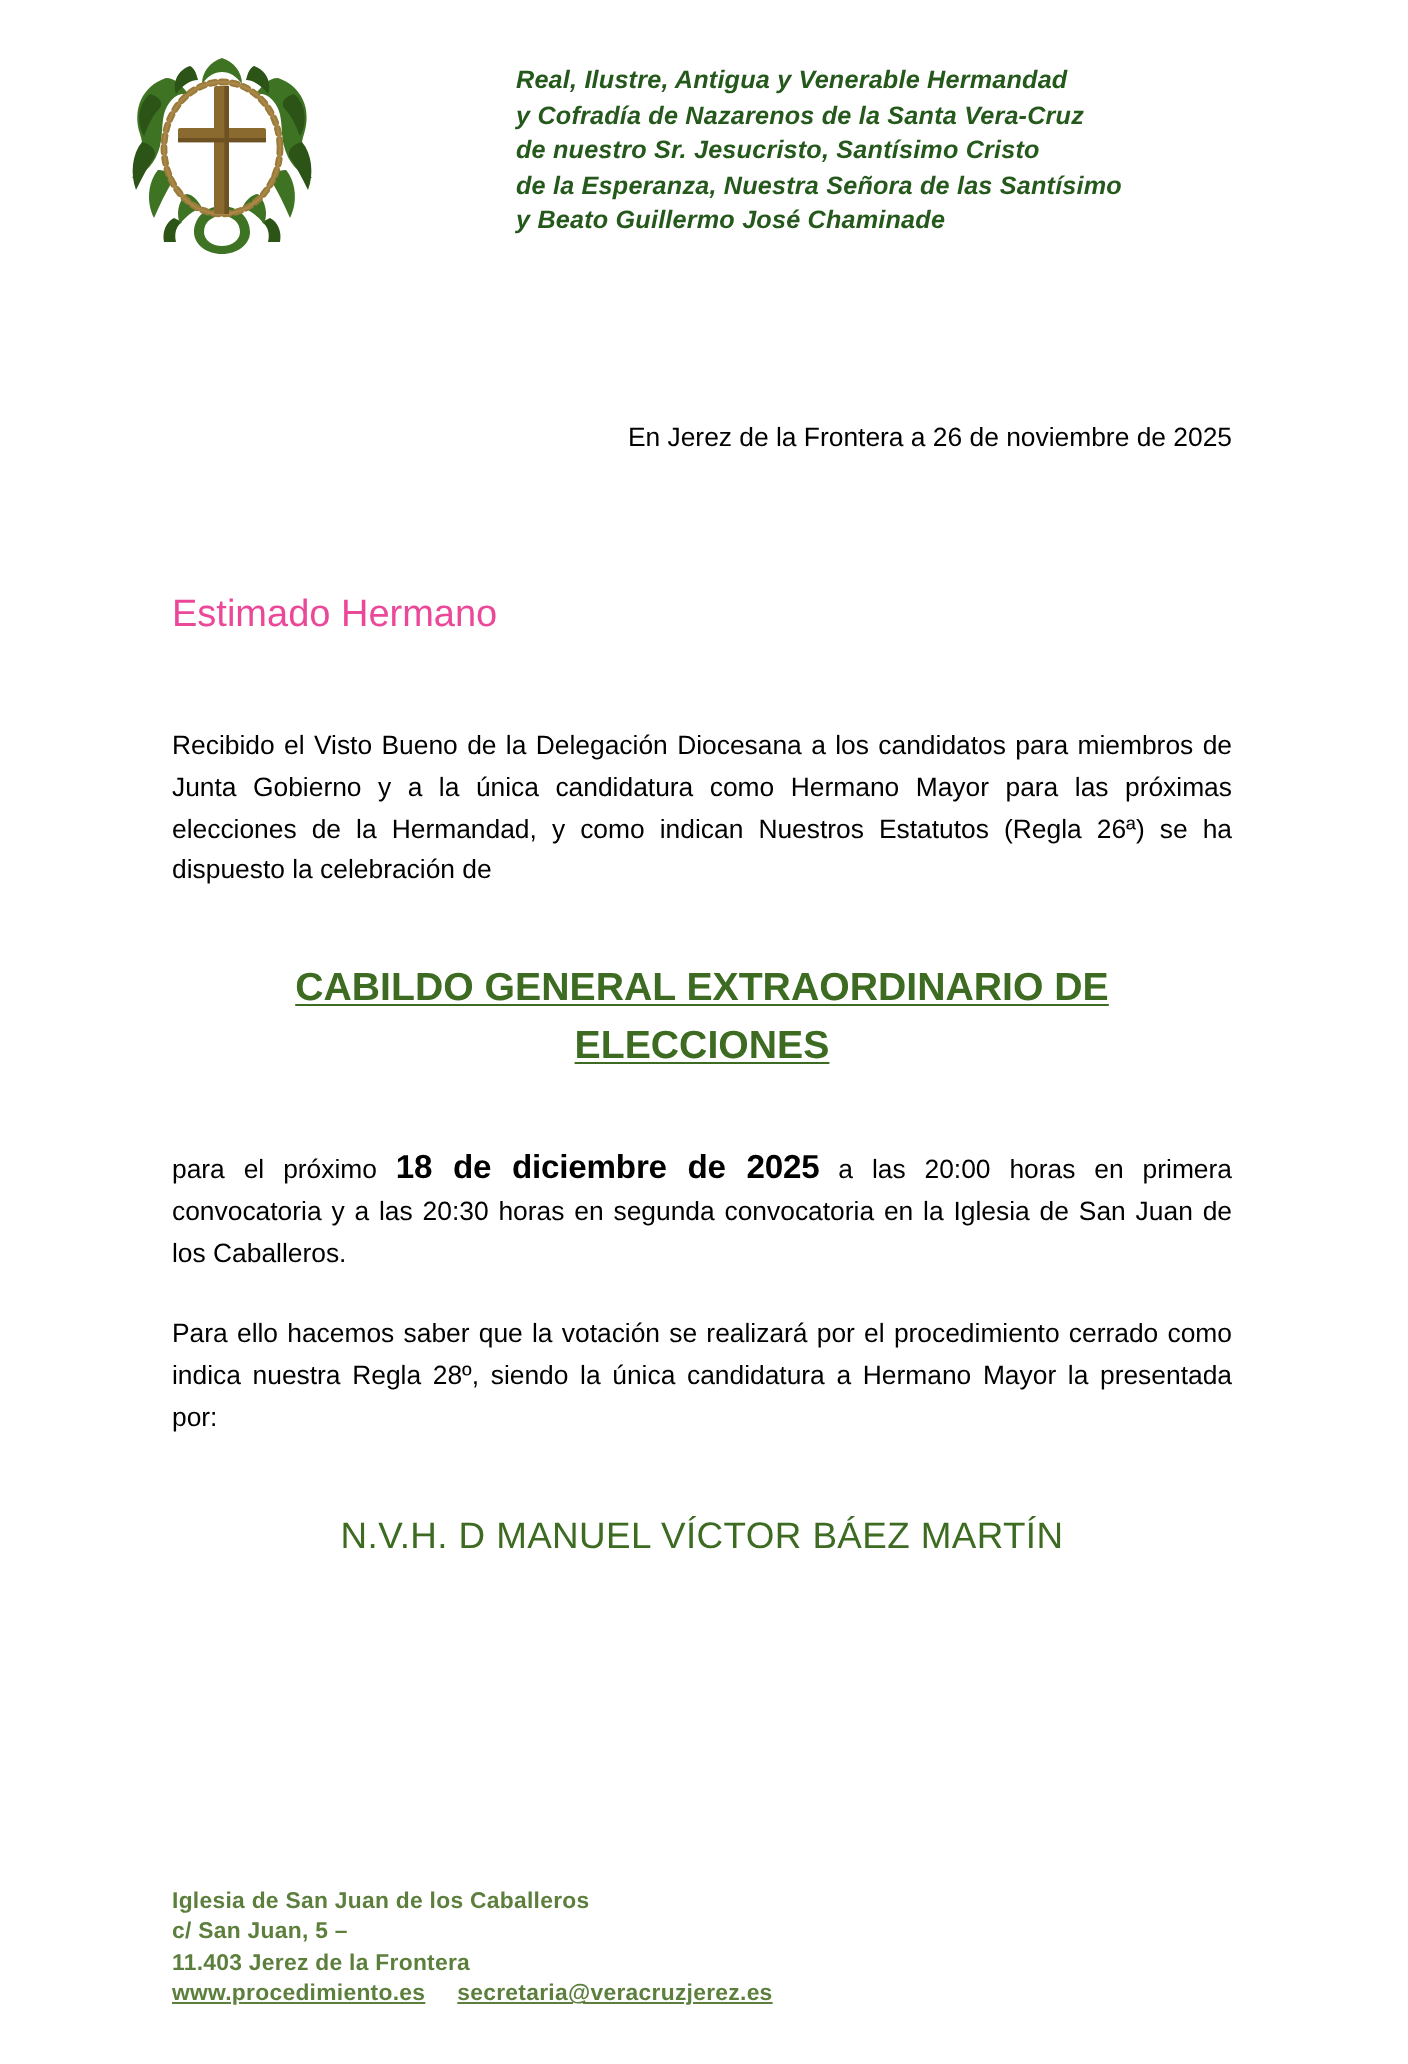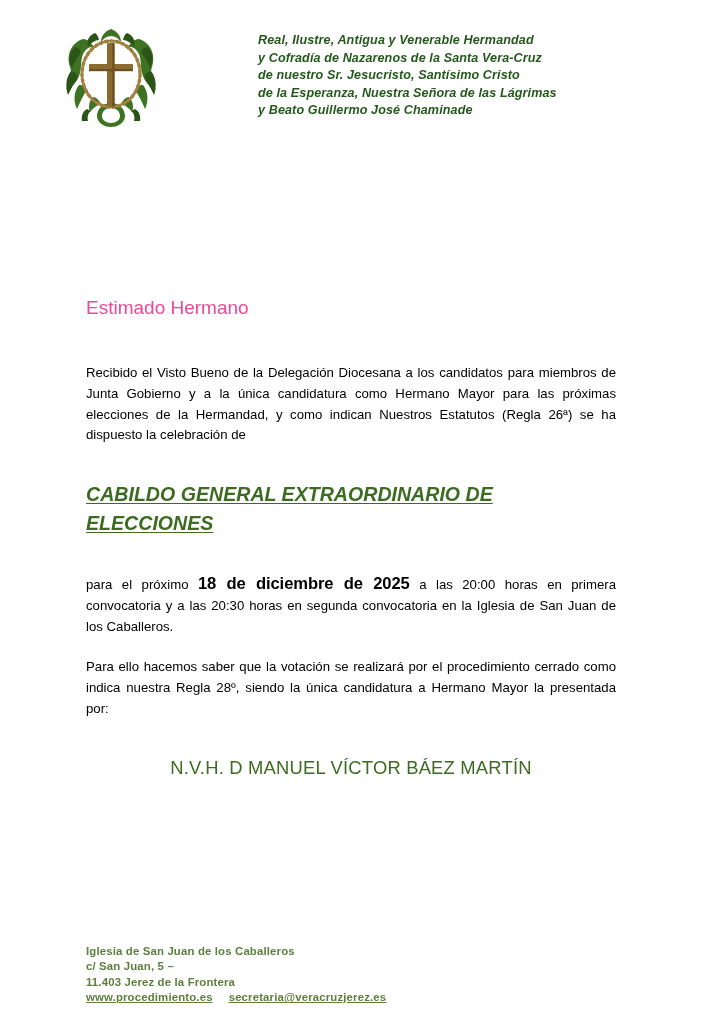--- a/index.html
+++ b/index.html
@@ -96,26 +96,25 @@
     font-weight: bold;
     letter-spacing: -0.1px;
   }
 
   
   .headline {
     position: absolute;
     left: 86px;
     top: 480px;
     width: 530px;
-    text-align: left;
+    text-align: center;
     font-size: 19.6px;
     line-height: 29px;
     font-weight: bold;
     color: #3c6b21;
-    font-style: italic;
   }
   .headline span {
     text-decoration: underline;
     text-underline-offset: 2px;
   }
 
   
   .candidate {
     position: absolute;
     left: 86px;
@@ -206,25 +205,26 @@
           <rect x="55.2" y="26" width="2.3" height="64"></rect>
           <rect x="32" y="52" width="44" height="2.2"></rect>
         </g>
       </svg>
     </div>
 
     <div class="org-title">
       <div>Real, Ilustre, Antigua y Venerable Hermandad</div>
       <div>y Cofradía de Nazarenos de la Santa Vera-Cruz</div>
       <div>de nuestro Sr. Jesucristo, Santísimo Cristo</div>
-      <div>de la Esperanza, Nuestra Señora de las Lágrimas</div>
+      <div>de la Esperanza, Nuestra Señora de las Santísimo</div>
       <div>y Beato Guillermo José Chaminade</div>
     </div>
   </div>
 
+  <div class="date-line">En Jerez de la Frontera a 26 de noviembre de 2025</div>
 
   <div class="salutation">Estimado Hermano</div>
 
   <div class="para para-1">Recibido el Visto Bueno de la Delegación Diocesana a los candidatos para miembros de Junta Gobierno y a la única candidatura como Hermano Mayor para las próximas elecciones de la Hermandad, y como indican Nuestros Estatutos (Regla 26ª) se ha dispuesto la celebración de</div>
 
   <div class="headline">
     <span>CABILDO GENERAL EXTRAORDINARIO DE</span><br>
     <span>ELECCIONES</span>
   </div>
 

